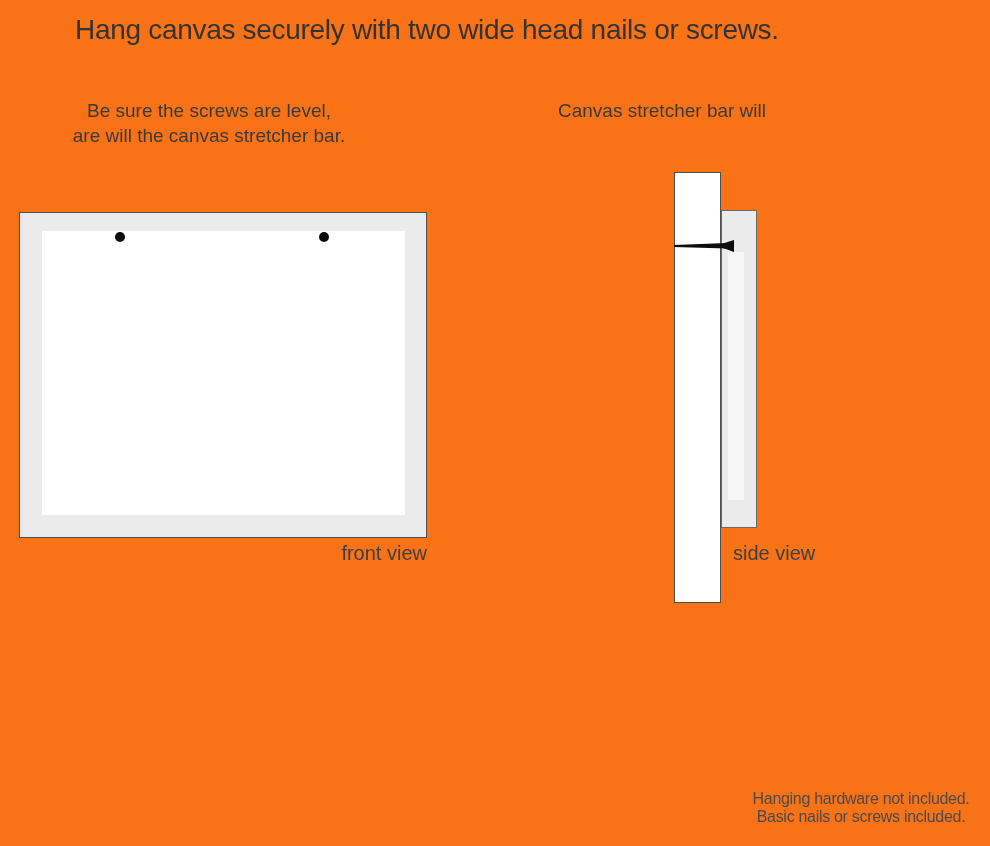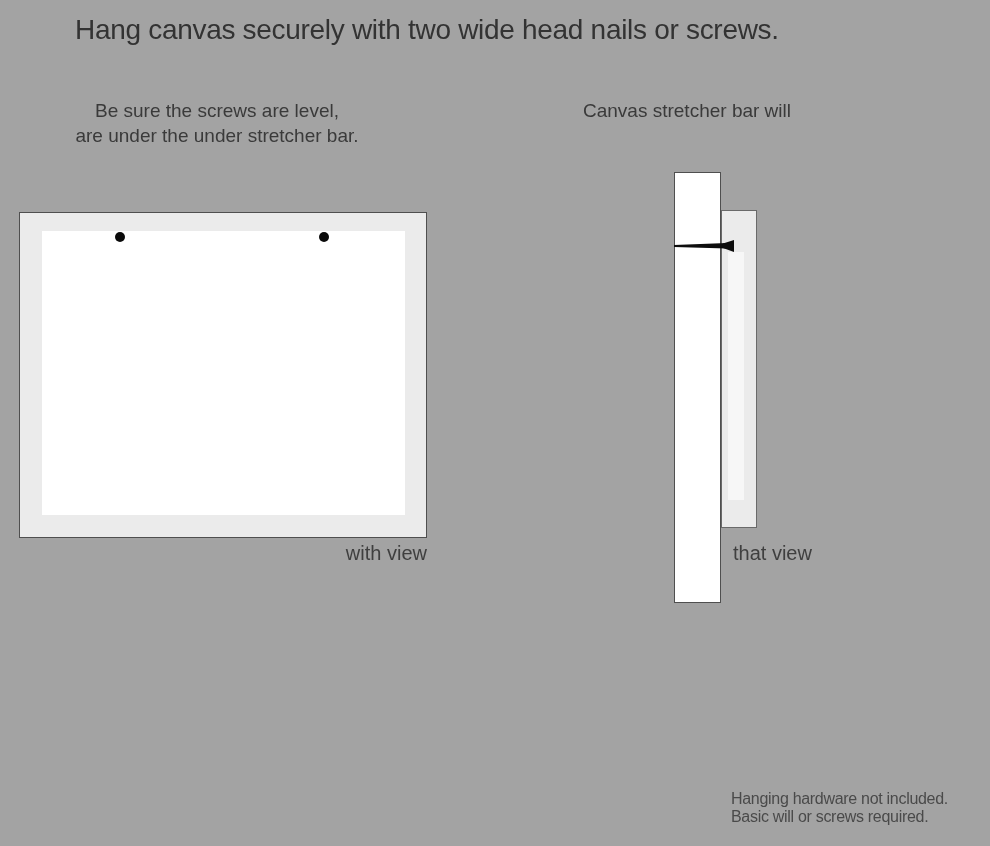--- a/index.html
+++ b/index.html
@@ -1,21 +1,21 @@
 <!DOCTYPE html>
 <html><head>
 <meta charset="utf-8">
 <style>
   * { margin: 0; padding: 0; box-sizing: border-box; }
   html, body { background: #ffffff; }
   .page {
     position: relative;
     width: 990px;
     height: 846px;
-    background: #a3a3a3;
+    background: #f97316;
     font-family: "Liberation Sans", "DejaVu Sans", sans-serif;
     color: #3a3a3a;
     overflow: hidden;
   }
   .abs { position: absolute; }
 
   .page-title {
     left: 75px;
     top: 14px;
     font-size: 28px;
@@ -26,22 +26,22 @@
   }
 
   .instruction {
     top: 98px;
     font-size: 19px;
     font-weight: 300;
     line-height: 25px;
     text-align: center;
     color: #3a3a3a;
   }
-  .instruction-left { left: 17px; width: 400px; }
-  .instruction-right { left: 537px; width: 300px; }
+  .instruction-left { left: 9px; width: 400px; }
+  .instruction-right { left: 512px; width: 300px; }
 
   
   .front-frame {
     left: 19px;
     top: 212px;
     width: 408px;
     height: 326px;
     background: #ebebeb;
     border: 1px solid #4f4f4f;
   }
@@ -102,59 +102,59 @@
     top: 235px;
     width: 72px;
     height: 23px;
   }
 
   
   .footer-note {
     left: 731px;
     top: 790px;
     width: 260px;
-    text-align: left;
+    text-align: center;
     font-size: 16px;
     font-weight: 300;
     line-height: 18px;
     letter-spacing: -0.3px;
     color: #4a4a4a;
   }
 </style>
 </head>
 <body>
 
 <div class="page">
 
   <div class="abs page-title">Hang canvas securely with two wide head nails or screws.</div>
 
   <div class="abs instruction instruction-left">
     <div>Be sure the screws are level,</div>
-    <div>are under the under stretcher bar.</div>
+    <div>are will the canvas stretcher bar.</div>
   </div>
 
   <div class="abs instruction instruction-right">
     <div>Canvas stretcher bar will</div>
   </div>
 
   <div class="abs front-frame">
     <div class="front-face"></div>
   </div>
   <div class="abs screw-dot screw-dot-left"></div>
   <div class="abs screw-dot screw-dot-right"></div>
-  <div class="abs view-label front-view-label">with view</div>
+  <div class="abs view-label front-view-label">front view</div>
 
   <div class="abs canvas-side-bar">
     <div class="canvas-side-inner"></div>
   </div>
   <div class="abs wall-bar"></div>
   <svg class="abs nail-svg" viewBox="0 0 72 23" xmlns="http://www.w3.org/2000/svg">
     <polygon points="4,10 57,8 57,13.5 4,12" fill="#0d0d0d"></polygon>
     <polygon points="53,8.5 64,5 64,17 53,13" fill="#0d0d0d"></polygon>
   </svg>
-  <div class="abs view-label side-view-label">that view</div>
+  <div class="abs view-label side-view-label">side view</div>
 
   <div class="abs footer-note">
     <div>Hanging hardware not included.</div>
-    <div>Basic will or screws required.</div>
+    <div>Basic nails or screws included.</div>
   </div>
 
 </div>
 
 </body></html>

